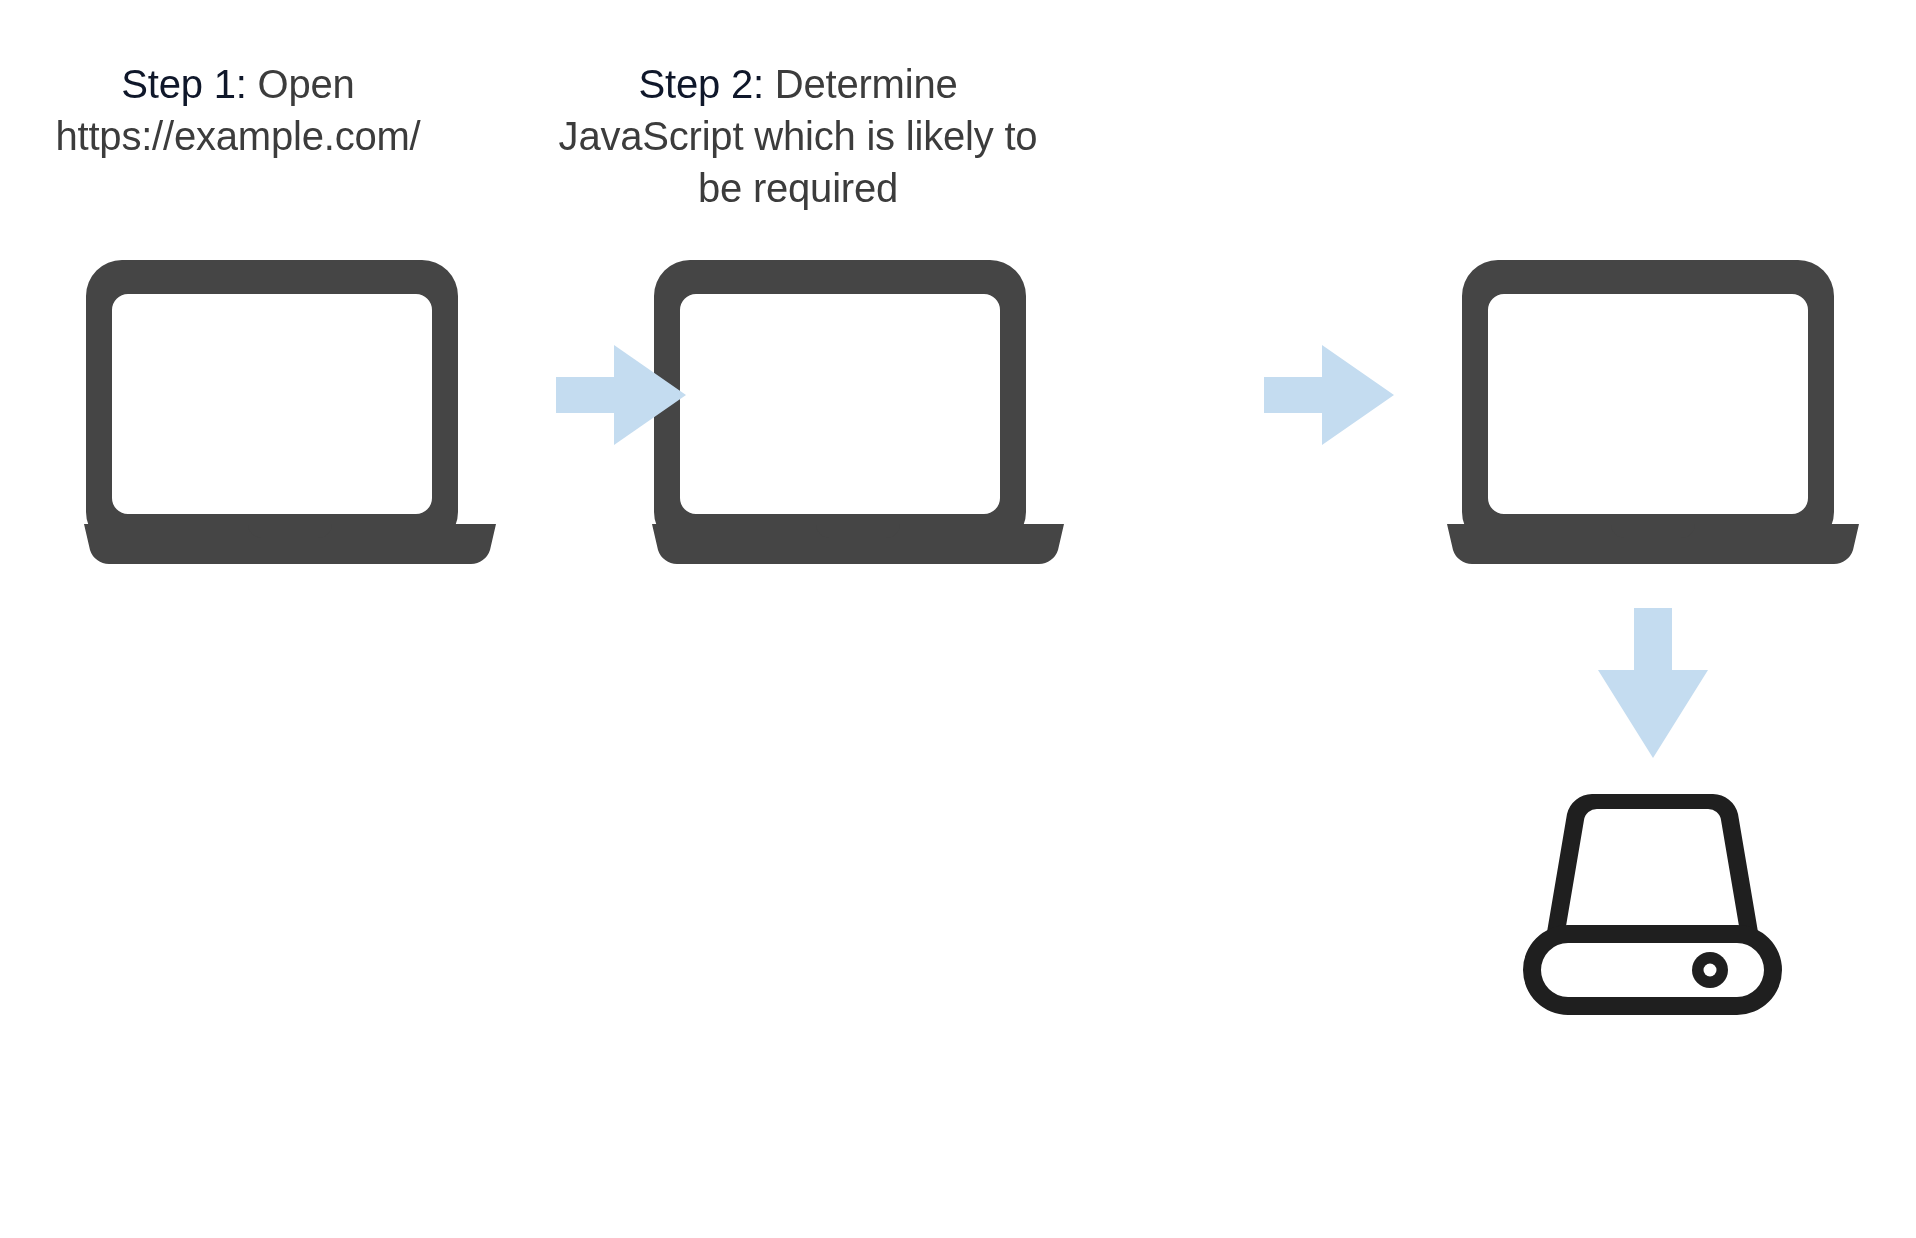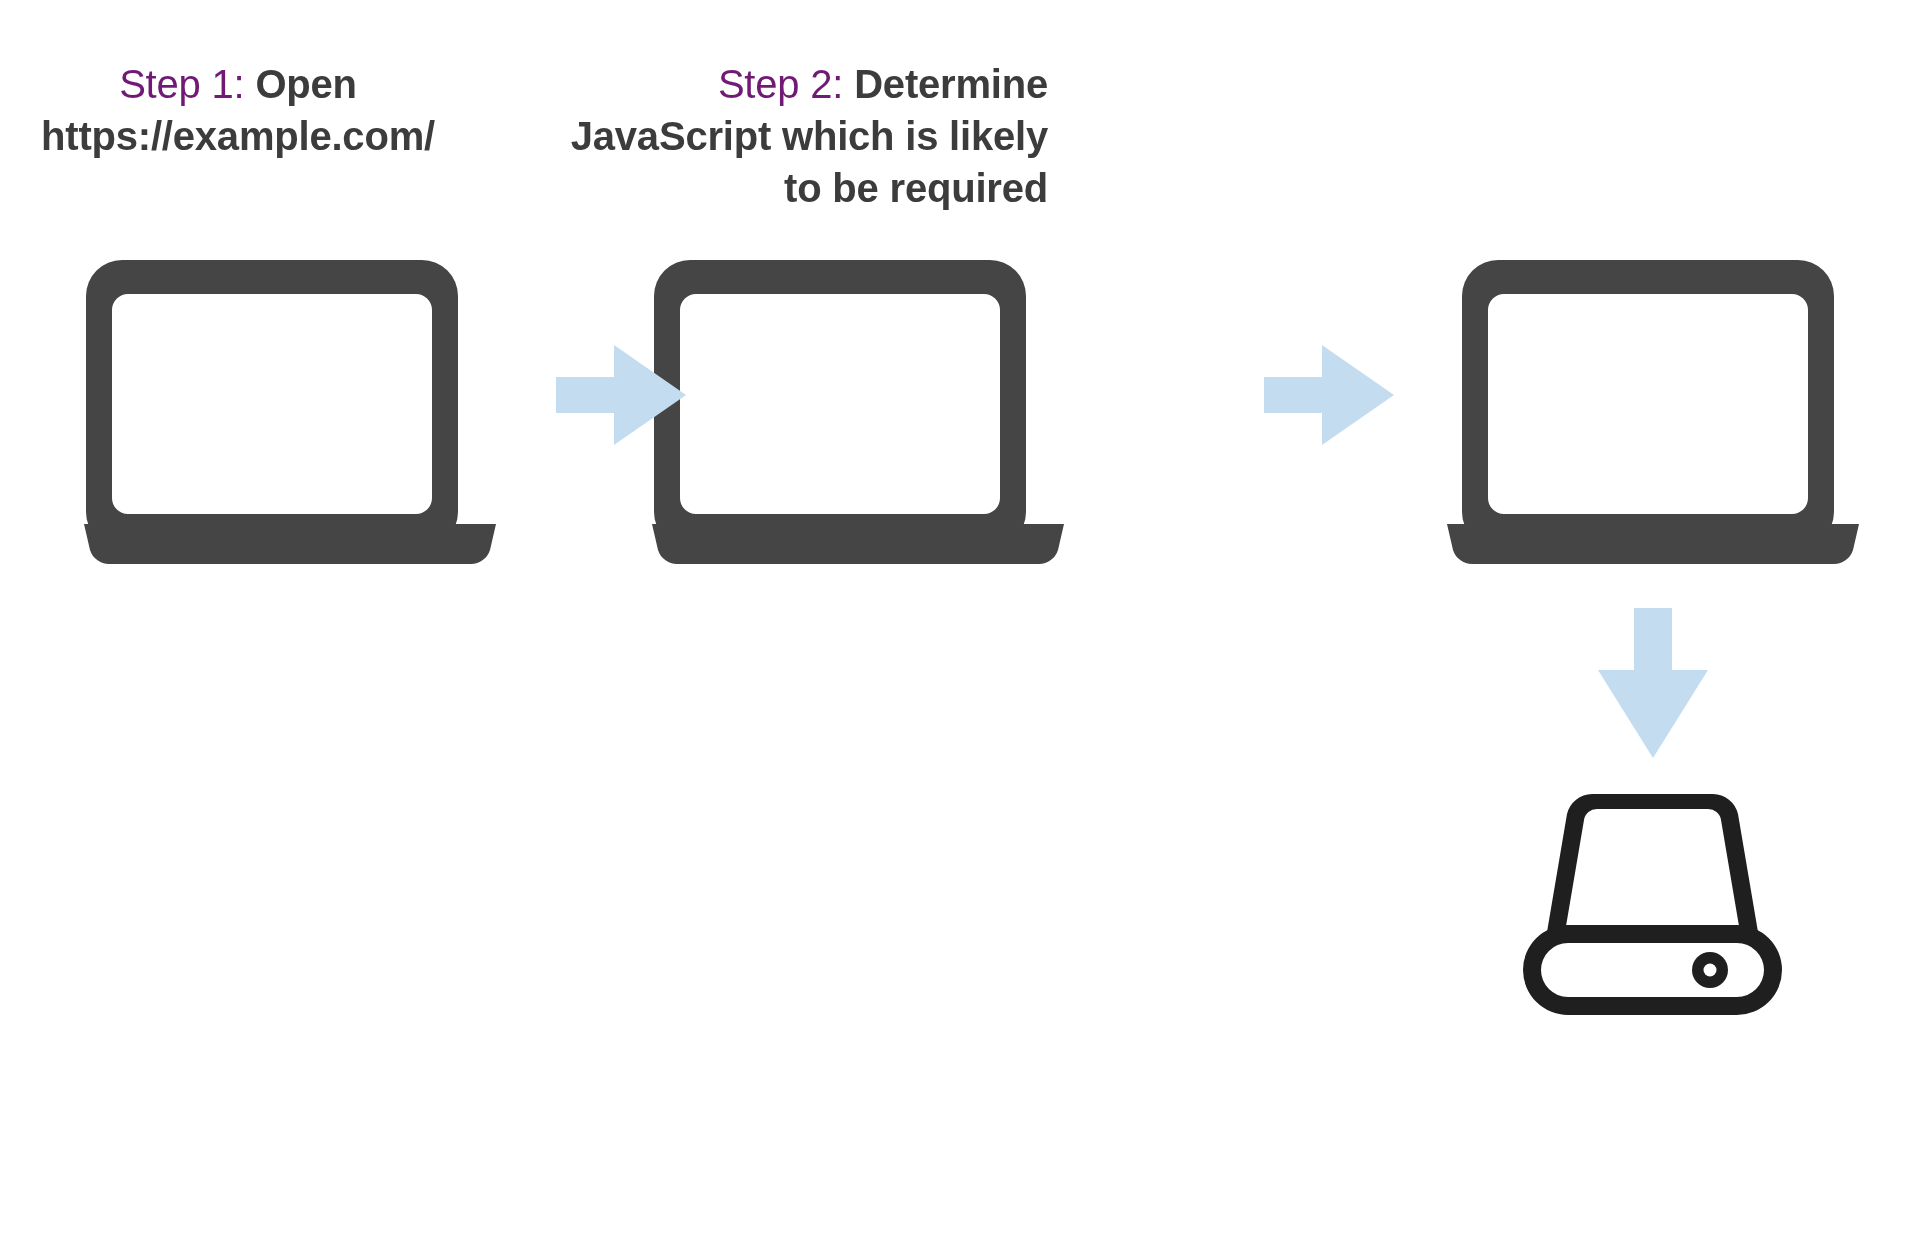--- a/index.html
+++ b/index.html
@@ -26,31 +26,31 @@
 
   
   .caption {
     position: absolute;
     text-align: center;
     line-height: 1.30;
     font-size: 40px;
     letter-spacing: -0.2px;
   }
   .caption .step-label {
-    color: #701a75;
+    color: #0f172a;
     font-weight: 400;
     margin-top: 8px;
   }
   .caption .step-text {
     color: #3c3c3c;
-    font-weight: 700;
+    font-weight: 400;
   }
 
   #caption-1 { left: 18px;   top: 58px;  width: 440px; }
-  #caption-2 { left: 548px;  top: 58px;  width: 500px; text-align: right; }
+  #caption-2 { left: 548px;  top: 58px;  width: 500px; }
   #caption-3 { left: 1152px; top: 58px;  width: 440px; }
   #caption-4 { left: 1430px; top: 1070px; width: 440px; }
 
   
   .laptop {
     position: absolute;
     width: 420px;
     height: 320px;
   }
   #laptop-1 { left: 62px;   top: 248px; }

